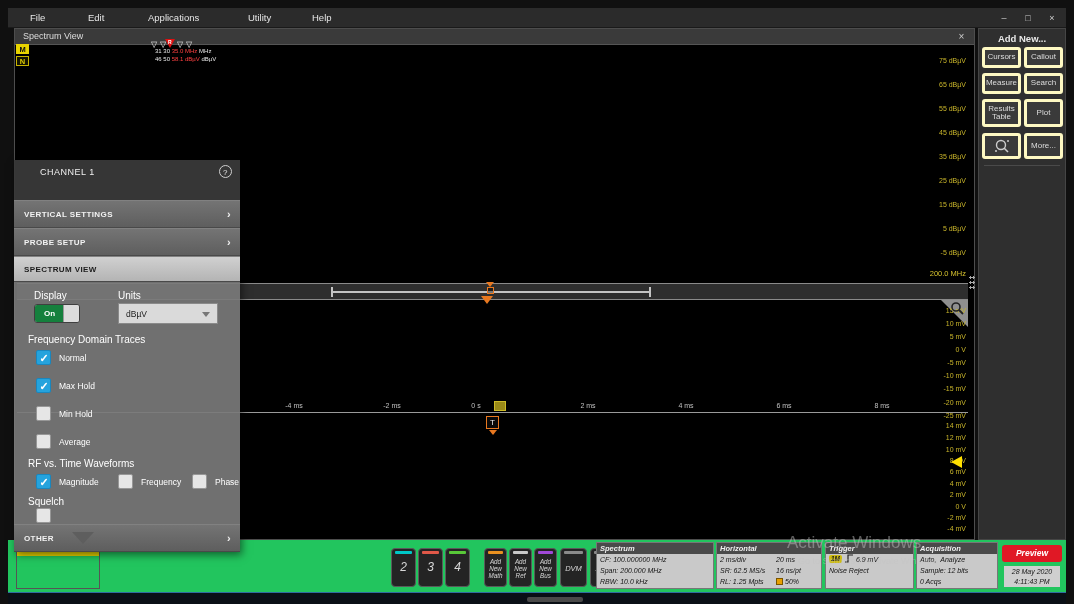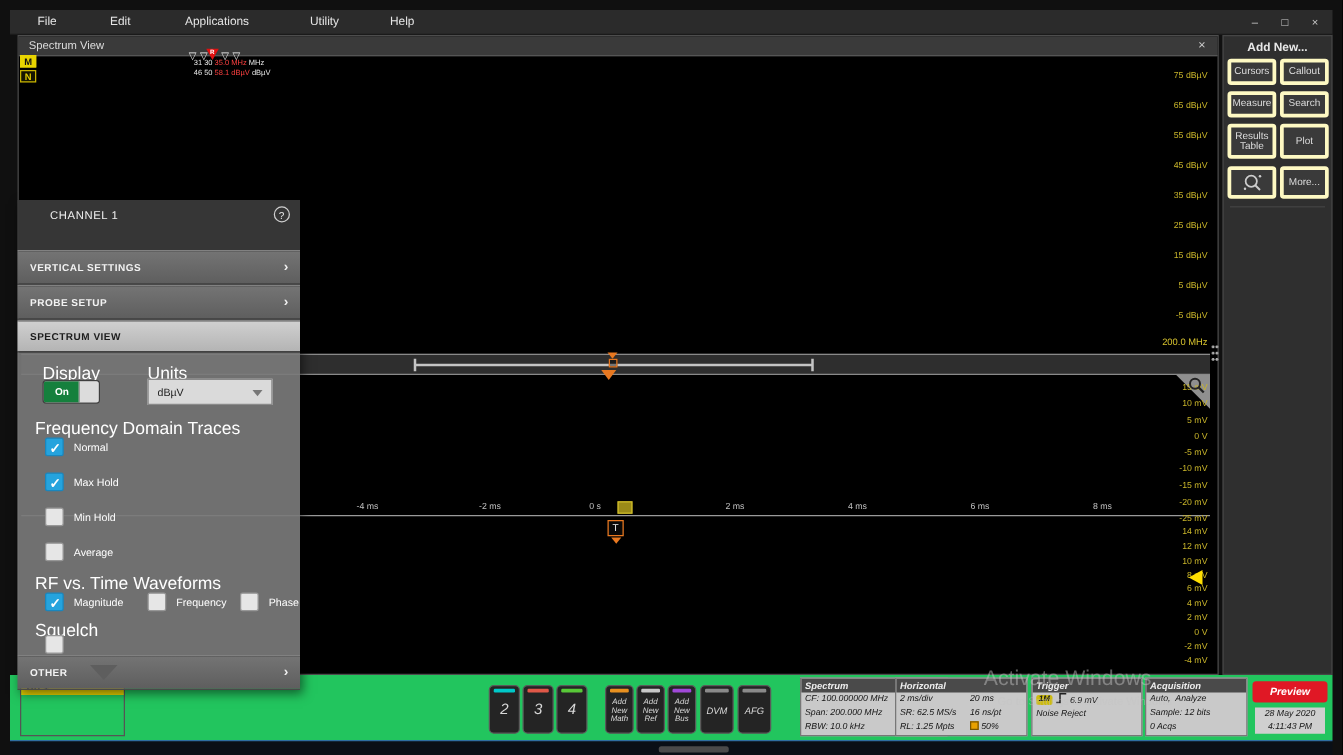--- a/index.html
+++ b/index.html
@@ -89,21 +89,21 @@
   #sb-divider { position:absolute; left:5px; top:136px; width:76px; height:1px; background:#1c1c1c; border-bottom:1px solid #4a4a4a; }
 
   
   #panel { position:absolute; left:14px; top:160px; width:226px; z-index:30; font-size:8.5px; box-shadow:2px 3px 8px rgba(0,0,0,.5); }
   #panel-title { height:40px; background:rgba(56,56,56,.96); color:#f0f0f0; font-size:9px; letter-spacing:.5px; line-height:24px; padding-left:26px; position:relative; }
   #panel-help { position:absolute; right:8px; top:5px; width:13px; height:13px; border:1px solid #cfcfcf; border-radius:50%; color:#e8e8e8; font-size:8px; text-align:center; line-height:13px; }
   .panel-row { height:28px; background:linear-gradient(#747474,#5e5e5e); border-top:1px solid #818181; border-bottom:1px solid #494949; color:#f2f2f2; font-weight:bold; font-size:8px; letter-spacing:.4px; line-height:27px; padding-left:10px; position:relative; }
   .panel-row.light { background:linear-gradient(#d0d0d0,#b4b4b4); color:#1c1c1c; height:26px; line-height:25px; }
   .chev { position:absolute; right:9px; top:0; font-size:11px; font-weight:bold; color:#f0f0f0; }
   #panel-body { background:rgba(122,122,122,.92); height:242px; position:relative; color:#ffffff; }
-  .plabel { position:absolute; font-size:14px; color:#ffffff; }
+  .plabel { position:absolute; font-size:10px; color:#ffffff; }
   #toggle { position:absolute; left:20px; top:22px; width:46px; height:19px; border:1px solid #3f3f3f; border-radius:3px; overflow:hidden; background:#b8b8b8; }
   #toggle-on { position:absolute; left:0; top:0; width:29px; height:100%; background:#15803d; color:#fff; font-size:8px; font-weight:bold; text-align:center; line-height:18px; }
   #toggle-knob { position:absolute; right:0; top:0; width:16px; height:100%; background:#dcdcdc; border-left:1px solid #999; }
   #units-dd { position:absolute; left:104px; top:21px; width:100px; height:21px; background:#dadada; border:1px solid #8a8a8a; color:#222; font-size:8.5px; line-height:20px; padding-left:7px; }
   #units-dd .dd-arrow { position:absolute; right:7px; top:8px; width:0; height:0; border-left:4px solid transparent; border-right:4px solid transparent; border-top:5px solid #777; }
   .cb { position:absolute; width:15px; height:15px; background:#e6e6e6; border:1px solid #979797; border-radius:2px; }
   .cb.on { background:#25a3dd; border-color:#1a86bd; }
   .cb.on::after { content:"✓"; position:absolute; left:2.5px; top:1px; color:#fff; font-size:11px; font-weight:bold; }
   .cb-label { position:absolute; font-size:8.5px; color:#fff; }
   #panel-tail { position:absolute; left:72px; top:532px; width:0; height:0; border-left:11px solid transparent; border-right:11px solid transparent; border-top:12px solid #5e5e5e; z-index:30; }
@@ -369,21 +369,21 @@
     </div>
     <div class="fnbtn" style="left:552px">
       <span class="stripe"></span>
       <span>DVM</span>
     </div>
     <div class="fnbtn" style="left:582px">
       <span class="stripe"></span>
       <span>AFG</span>
     </div>
 
-    <div class="info-badge" style="left:632px; width:118px">
+    <div class="info-badge" style="left:588px; width:118px">
       <div class="ttl">Spectrum</div>
       <div class="ln">CF: 100.000000 MHz</div>
       <div class="ln">Span: 200.000 MHz</div>
       <div class="ln">RBW: 10.0 kHz</div>
     </div>
 
     <div class="info-badge" style="left:708px; width:106px">
       <div class="ttl">Horizontal</div>
       <div class="ln hrow">
           <span>2 ms/div</span>

